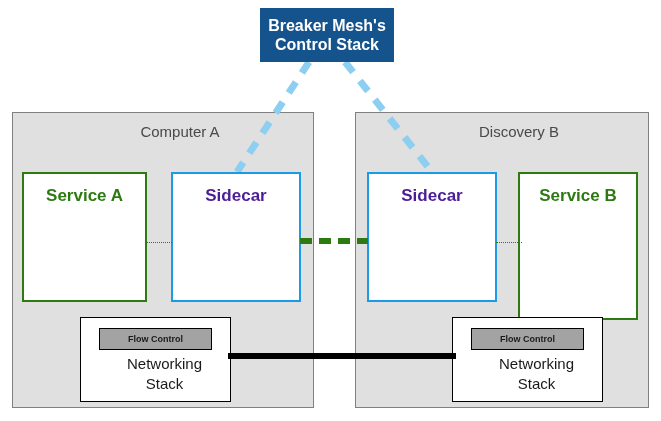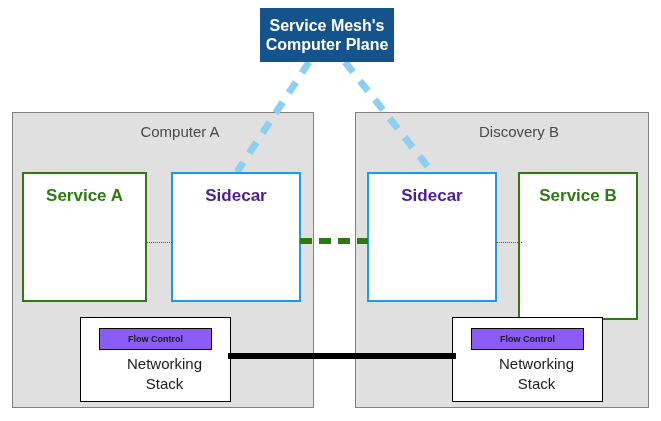--- a/index.html
+++ b/index.html
@@ -118,21 +118,21 @@
   #netstack-a { left: 80px;  top: 317px; width: 151px; height: 85px; }
   #netstack-b { left: 452px; top: 317px; width: 151px; height: 85px; }
   .flow-control {
     position: absolute;
     left: 18px;
     top: 10px;
     width: 113px;
     height: 22px;
     border: 1px solid #000000;
     box-sizing: border-box;
-    background: #8b5cf6;
+    background: #a3a3a3;
     display: flex;
     align-items: center;
     justify-content: center;
     font-weight: bold;
     font-size: 9px;
     color: #1A1A1A;
   }
   .netstack-label {
     position: absolute;
     left: 9px;
@@ -194,22 +194,22 @@
 
 <div id="canvas">
 
   <svg id="cp-lines" viewBox="0 0 661 421" xmlns="http://www.w3.org/2000/svg">
     <line x1="309" y1="62" x2="237" y2="172" stroke="#8DCFF0" stroke-width="7" stroke-dasharray="13,11" stroke-linecap="butt"></line>
     <line x1="345" y1="62" x2="432" y2="172" stroke="#8DCFF0" stroke-width="7" stroke-dasharray="13,11" stroke-linecap="butt"></line>
   </svg>
 
   <div class="control-plane">
     <div>
-      <span>Service Mesh's</span>
-      <span>Computer Plane</span>
+      <span>Breaker Mesh's</span>
+      <span>Control Stack</span>
     </div>
   </div>
 
   <div class="computer" id="computer-a">
     <div class="computer-title">Computer A</div>
   </div>
 
   <div class="computer" id="computer-b">
     <div class="computer-title">Discovery B</div>
   </div>

